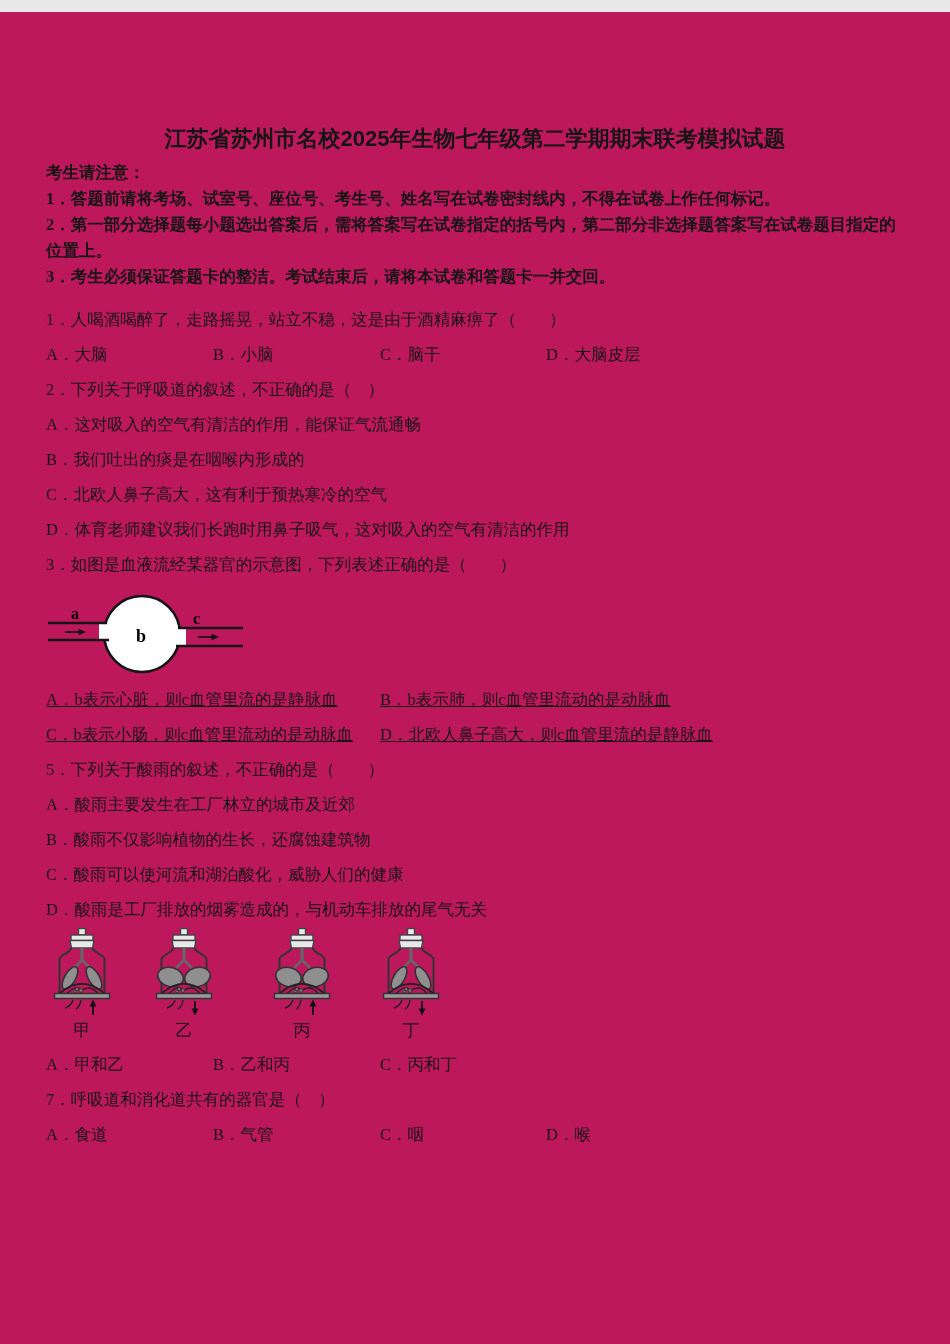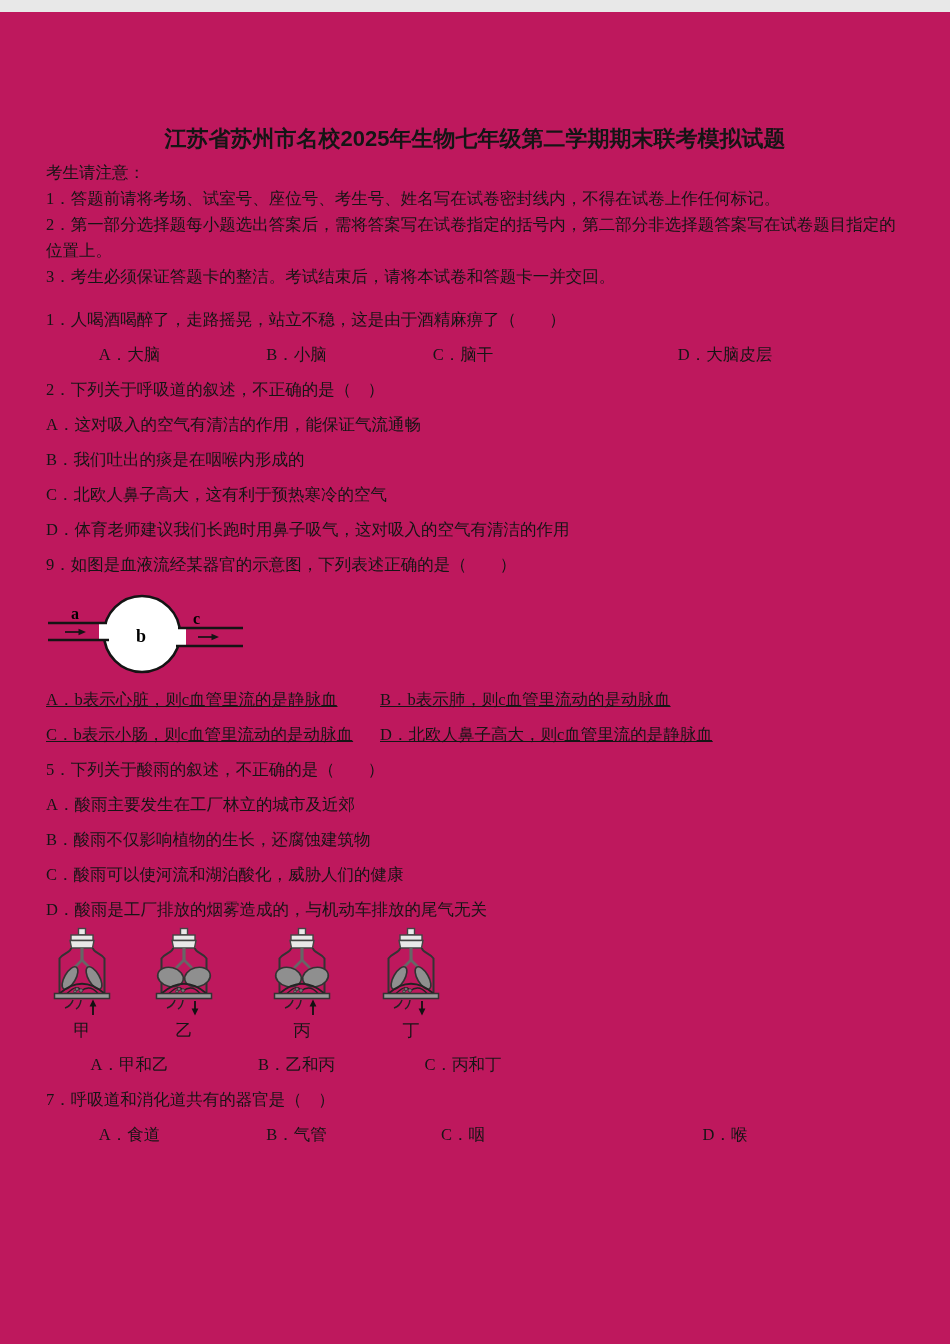--- a/index.html
+++ b/index.html
@@ -16,26 +16,26 @@
     overflow:hidden;
   }
   .title{
     margin:112px 0 6px 0;
     text-align:center;
     font-family:"Liberation Sans","DejaVu Sans",sans-serif;
     font-weight:bold;
     font-size:22px;
     line-height:30px;
   }
-  .notice .n-line{line-height:26px;}
+  .notice .n-line{line-height:26px;font-weight:bold;}
   #questions{margin-top:12px;}
   .q-stem{line-height:35px;}
   .q-options .q-option{line-height:35px;white-space:nowrap;}
   .q-options.list .q-option{display:block;}
-  .q-options.grid4{display:grid;grid-template-columns:167px 167px 166px 1fr;text-align:center;}
+  .q-options.grid4{display:grid;grid-template-columns:167px 167px 166px 1fr;}
   .q-options.grid2{display:grid;grid-template-columns:334px 1fr;text-decoration:underline;}
   .fig-vessel{height:100px;}
   .fig-jars{height:120px;display:flex;align-items:flex-start;}
   .jar{width:68px;flex:0 0 auto;}
   .jar svg{display:block;}
   .jar-label{
     text-align:center;line-height:20px;font-size:17px;margin-top:2px;
     font-family:"Liberation Serif","DejaVu Serif",serif;
   }
 </style>
@@ -63,21 +63,21 @@
       <div class="question-block">
         <div class="q-stem">2．下列关于呼吸道的叙述，不正确的是（　）</div>
         <div class="q-options list">
           <div class="q-option">A．这对吸入的空气有清洁的作用，能保证气流通畅</div>
           <div class="q-option">B．我们吐出的痰是在咽喉内形成的</div>
           <div class="q-option">C．北欧人鼻子高大，这有利于预热寒冷的空气</div>
           <div class="q-option">D．体育老师建议我们长跑时用鼻子吸气，这对吸入的空气有清洁的作用</div>
         </div>
       </div>
       <div class="question-block">
-        <div class="q-stem">9．如图是血液流经某器官的示意图，下列表述正确的是（　　）</div>
+        <div class="q-stem">3．如图是血液流经某器官的示意图，下列表述正确的是（　　）</div>
         <div class="fig-vessel">
 <svg width="200" height="100" viewBox="0 0 200 100">
   <circle cx="96" cy="52" r="38" fill="#fff" stroke="#141414" stroke-width="2.6"></circle>
   <rect x="53" y="41" width="11" height="18" fill="#fff"></rect>
   <rect x="129" y="45" width="11" height="20" fill="#fff"></rect>
   <line x1="2" y1="41" x2="61" y2="41" stroke="#141414" stroke-width="2.4"></line>
   <line x1="2" y1="58" x2="63" y2="58" stroke="#141414" stroke-width="2.4"></line>
   <line x1="132" y1="46" x2="197" y2="46" stroke="#141414" stroke-width="2.4"></line>
   <line x1="130" y1="64" x2="197" y2="64" stroke="#141414" stroke-width="2.4"></line>
   <g>

